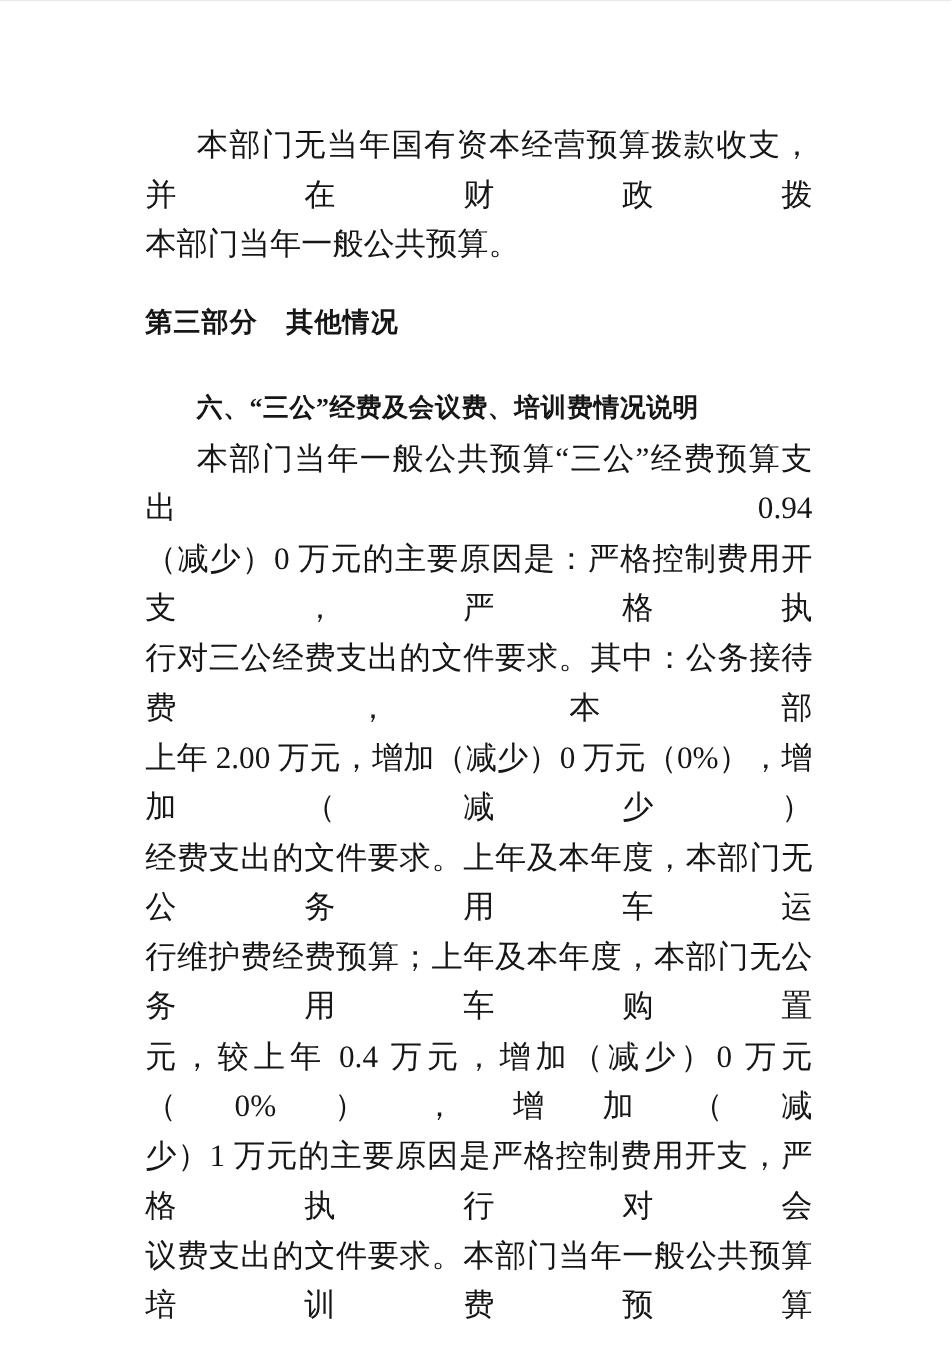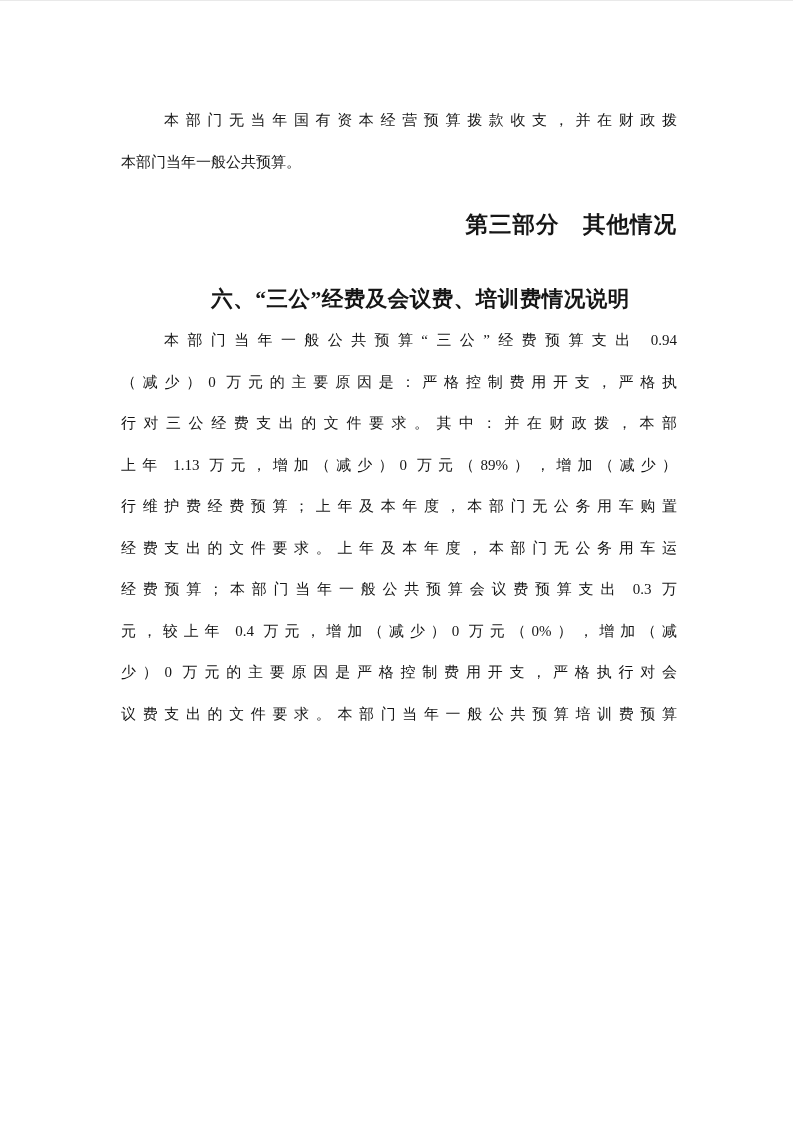--- a/index.html
+++ b/index.html
@@ -16,73 +16,70 @@
     border-top: 1px solid #e9e9e9;
     overflow: hidden;
     color: #161616;
     font-family: "Liberation Serif", "DejaVu Serif", serif;
   }
   .content {
     padding: 99px 116px 0 121px;
   }
   .para { margin: 0; }
   .line {
-    font-size: 15px;
+    font-size: 26px;
     line-height: 41.5px;
     white-space: normal;
   }
   
   .j {
     text-align: justify;
     text-align-last: justify;
   }
   
   .ind { text-indent: 43px; }
 
   .part-title {
     font-size: 22.5px;
     font-weight: bold;
-    text-align: right;
+    text-align: left;
     line-height: 41.5px;
     margin: 23px 0 31px 0;
     letter-spacing: 1px;
-    font-family: Liberation Mono, monospace;
   }
   .section-title {
     font-size: 21.5px;
     font-weight: bold;
     line-height: 41.5px;
     text-indent: 43px;
     letter-spacing: 0.5px;
-    text-align: center;
   }
 </style>
 </head>
 <body>
 
 <div class="page">
   <div class="content">
 
     <div class="para">
       <div class="line j ind">本部门无当年国有资本经营预算拨款收支，并在财政拨</div>
       <div class="line">本部门当年一般公共预算。</div>
     </div>
 
     <div class="part-title">第三部分　其他情况</div>
 
     <div class="section-title">六、“三公”经费及会议费、培训费情况说明</div>
 
     <div class="para">
       <div class="line j ind">本部门当年一般公共预算“三公”经费预算支出 0.94</div>
       <div class="line j">（减少）0 万元的主要原因是：严格控制费用开支，严格执</div>
-      <div class="line j">行对三公经费支出的文件要求。其中：并在财政拨，本部</div>
-      <div class="line j">上年 1.13 万元，增加（减少）0 万元（89%），增加（减少）</div>
+      <div class="line j">行对三公经费支出的文件要求。其中：公务接待费，本部</div>
+      <div class="line j">上年 2.00 万元，增加（减少）0 万元（0%），增加（减少）</div>
+      <div class="line j">经费支出的文件要求。上年及本年度，本部门无公务用车运</div>
       <div class="line j">行维护费经费预算；上年及本年度，本部门无公务用车购置</div>
-      <div class="line j">经费支出的文件要求。上年及本年度，本部门无公务用车运</div>
-      <div class="line j">经费预算；本部门当年一般公共预算会议费预算支出 0.3 万</div>
       <div class="line j">元，较上年 0.4 万元，增加（减少）0 万元（0%），增加（减</div>
-      <div class="line j">少）0 万元的主要原因是严格控制费用开支，严格执行对会</div>
+      <div class="line j">少）1 万元的主要原因是严格控制费用开支，严格执行对会</div>
       <div class="line j">议费支出的文件要求。本部门当年一般公共预算培训费预算</div>
 
     </div>
 
   </div>
 </div>
 
 </body></html>

